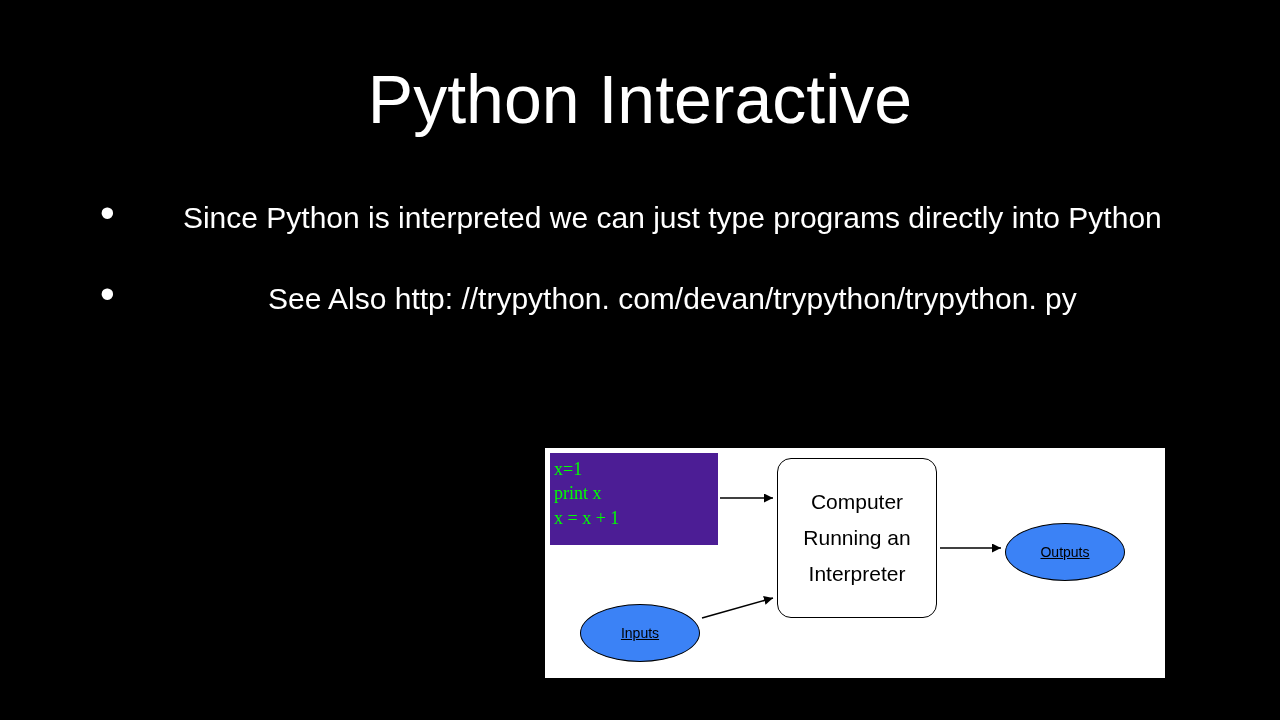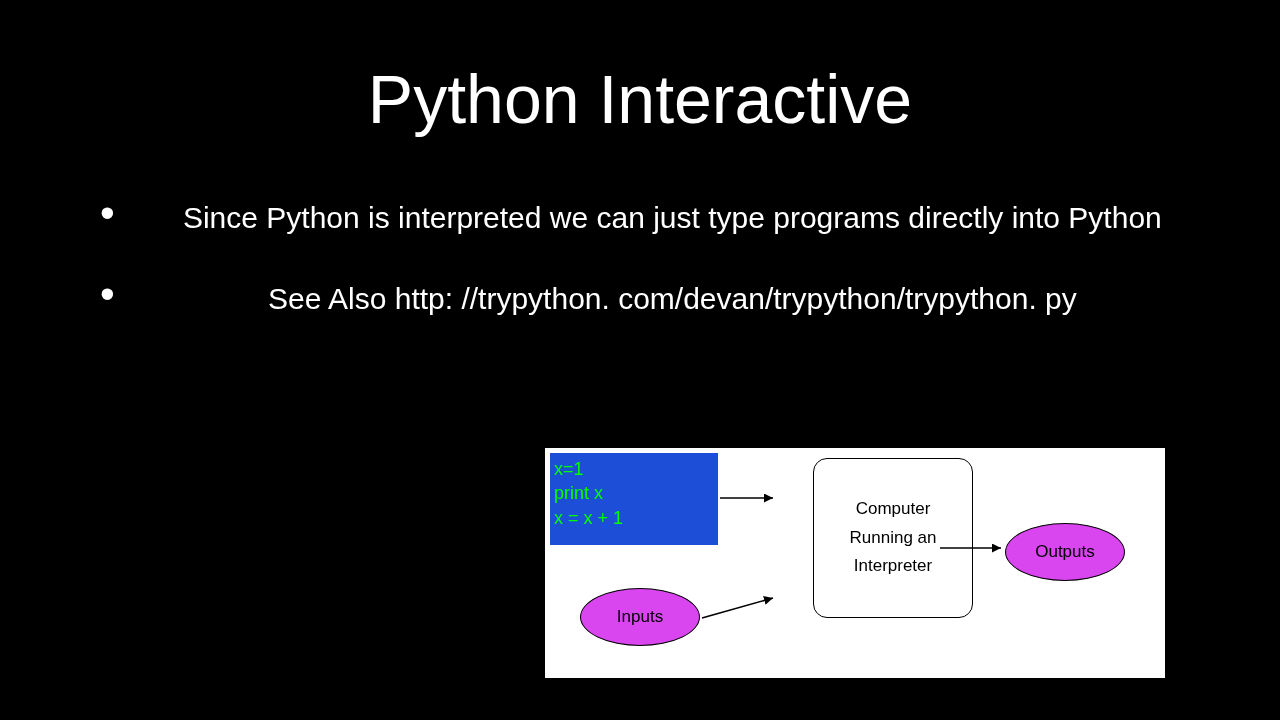--- a/index.html
+++ b/index.html
@@ -46,58 +46,58 @@
     height: 230px;
     background: #fff;
     color: #000;
   }
   .code-box {
     position: absolute;
     left: 5px;
     top: 5px;
     width: 168px;
     height: 92px;
-    background: #1d4ed8;
+    background: #4c1d95;
     color: #0f0;
-    font-family: Liberation Sans, sans-serif;
+    font-family: Liberation Serif, serif;
     font-size: 18px;
     line-height: 1.35;
     padding: 4px 4px;
     white-space: pre;
   }
   .interp-box {
     position: absolute;
     left: 232px;
     top: 10px;
     width: 160px;
     height: 160px;
     border: 1.5px solid #000;
     border-radius: 14px;
     display: flex;
     align-items: center;
     justify-content: center;
     text-align: center;
-    font-size: 17px;
+    font-size: 21px;
     line-height: 1.7;
-    padding: 16px;
-    margin-left: 36px;
+    padding: 2px;
   }
   .ellipse {
     position: absolute;
     border: 1.5px solid #000;
     border-radius: 50%;
     display: flex;
     align-items: center;
     justify-content: center;
-    font-size: 17px;
-    background: #d946ef;
+    font-size: 14px;
+    background: #3b82f6;
+    text-decoration: underline;
   }
   .inputs-ellipse {
     left: 35px;
-    top: 140px;
+    top: 156px;
     width: 120px;
     height: 58px;
   }
   .outputs-ellipse {
     left: 460px;
     top: 75px;
     width: 120px;
     height: 58px;
   }
   svg.arrows {

